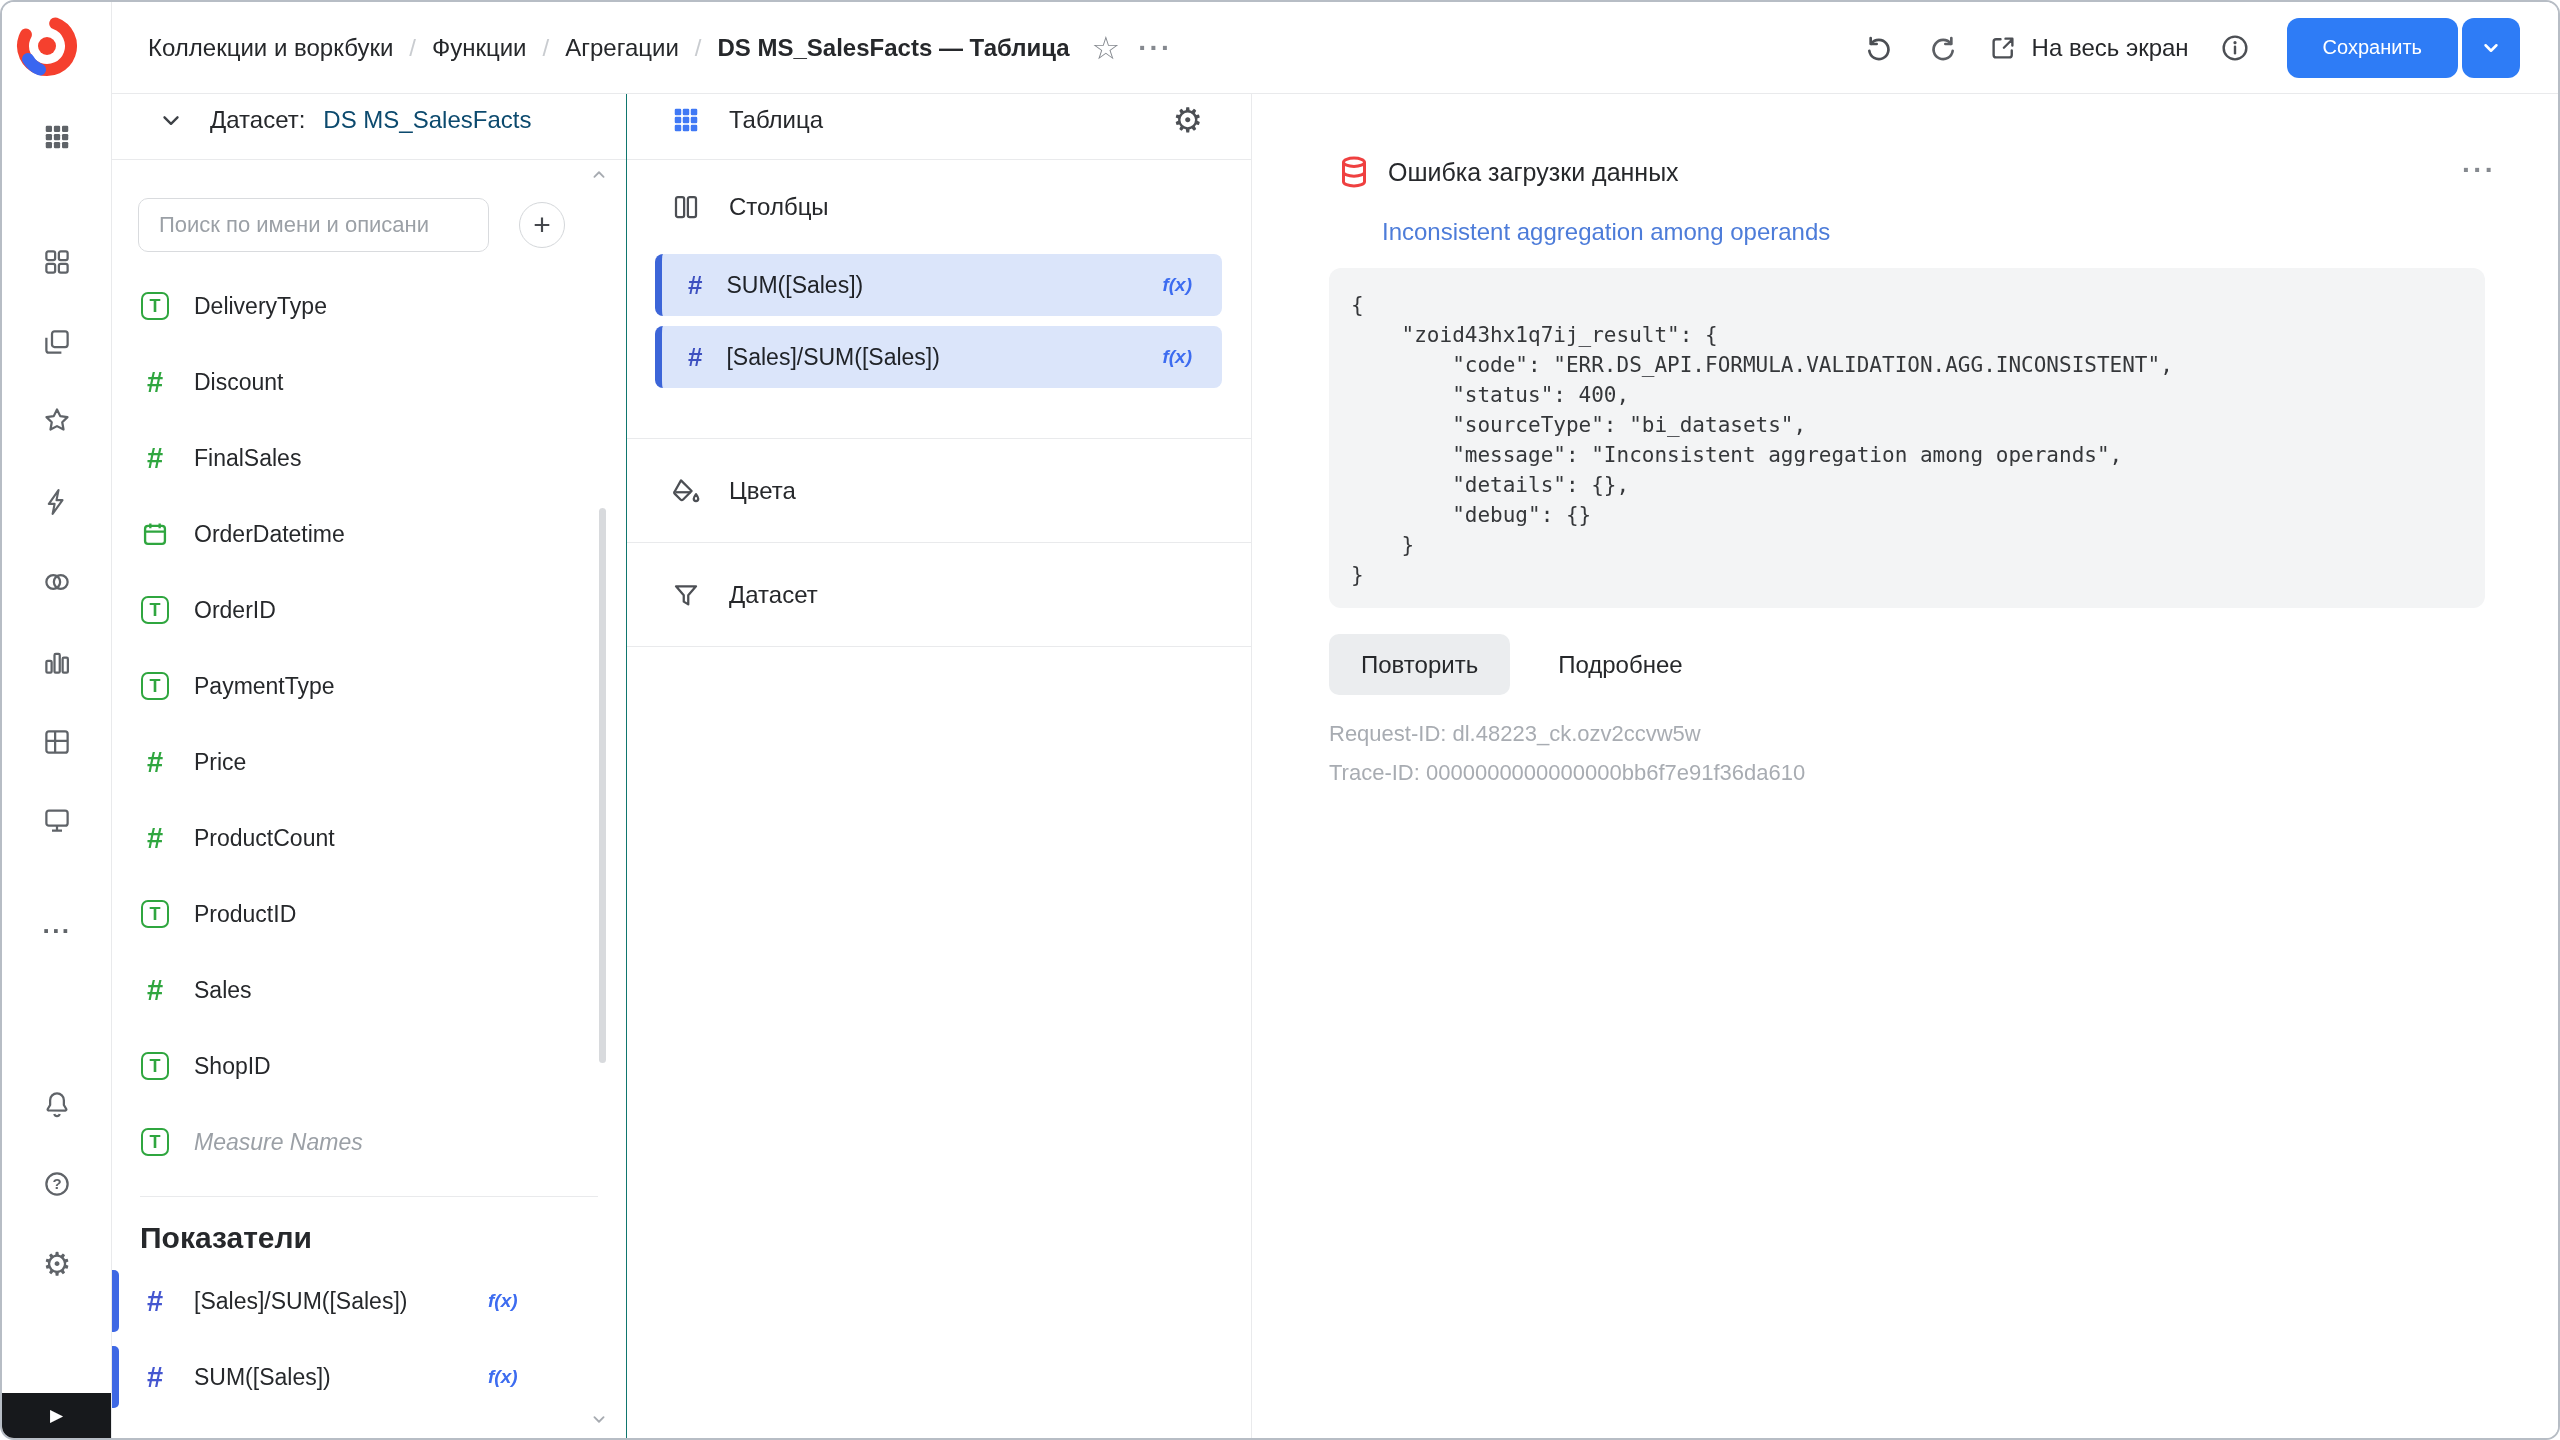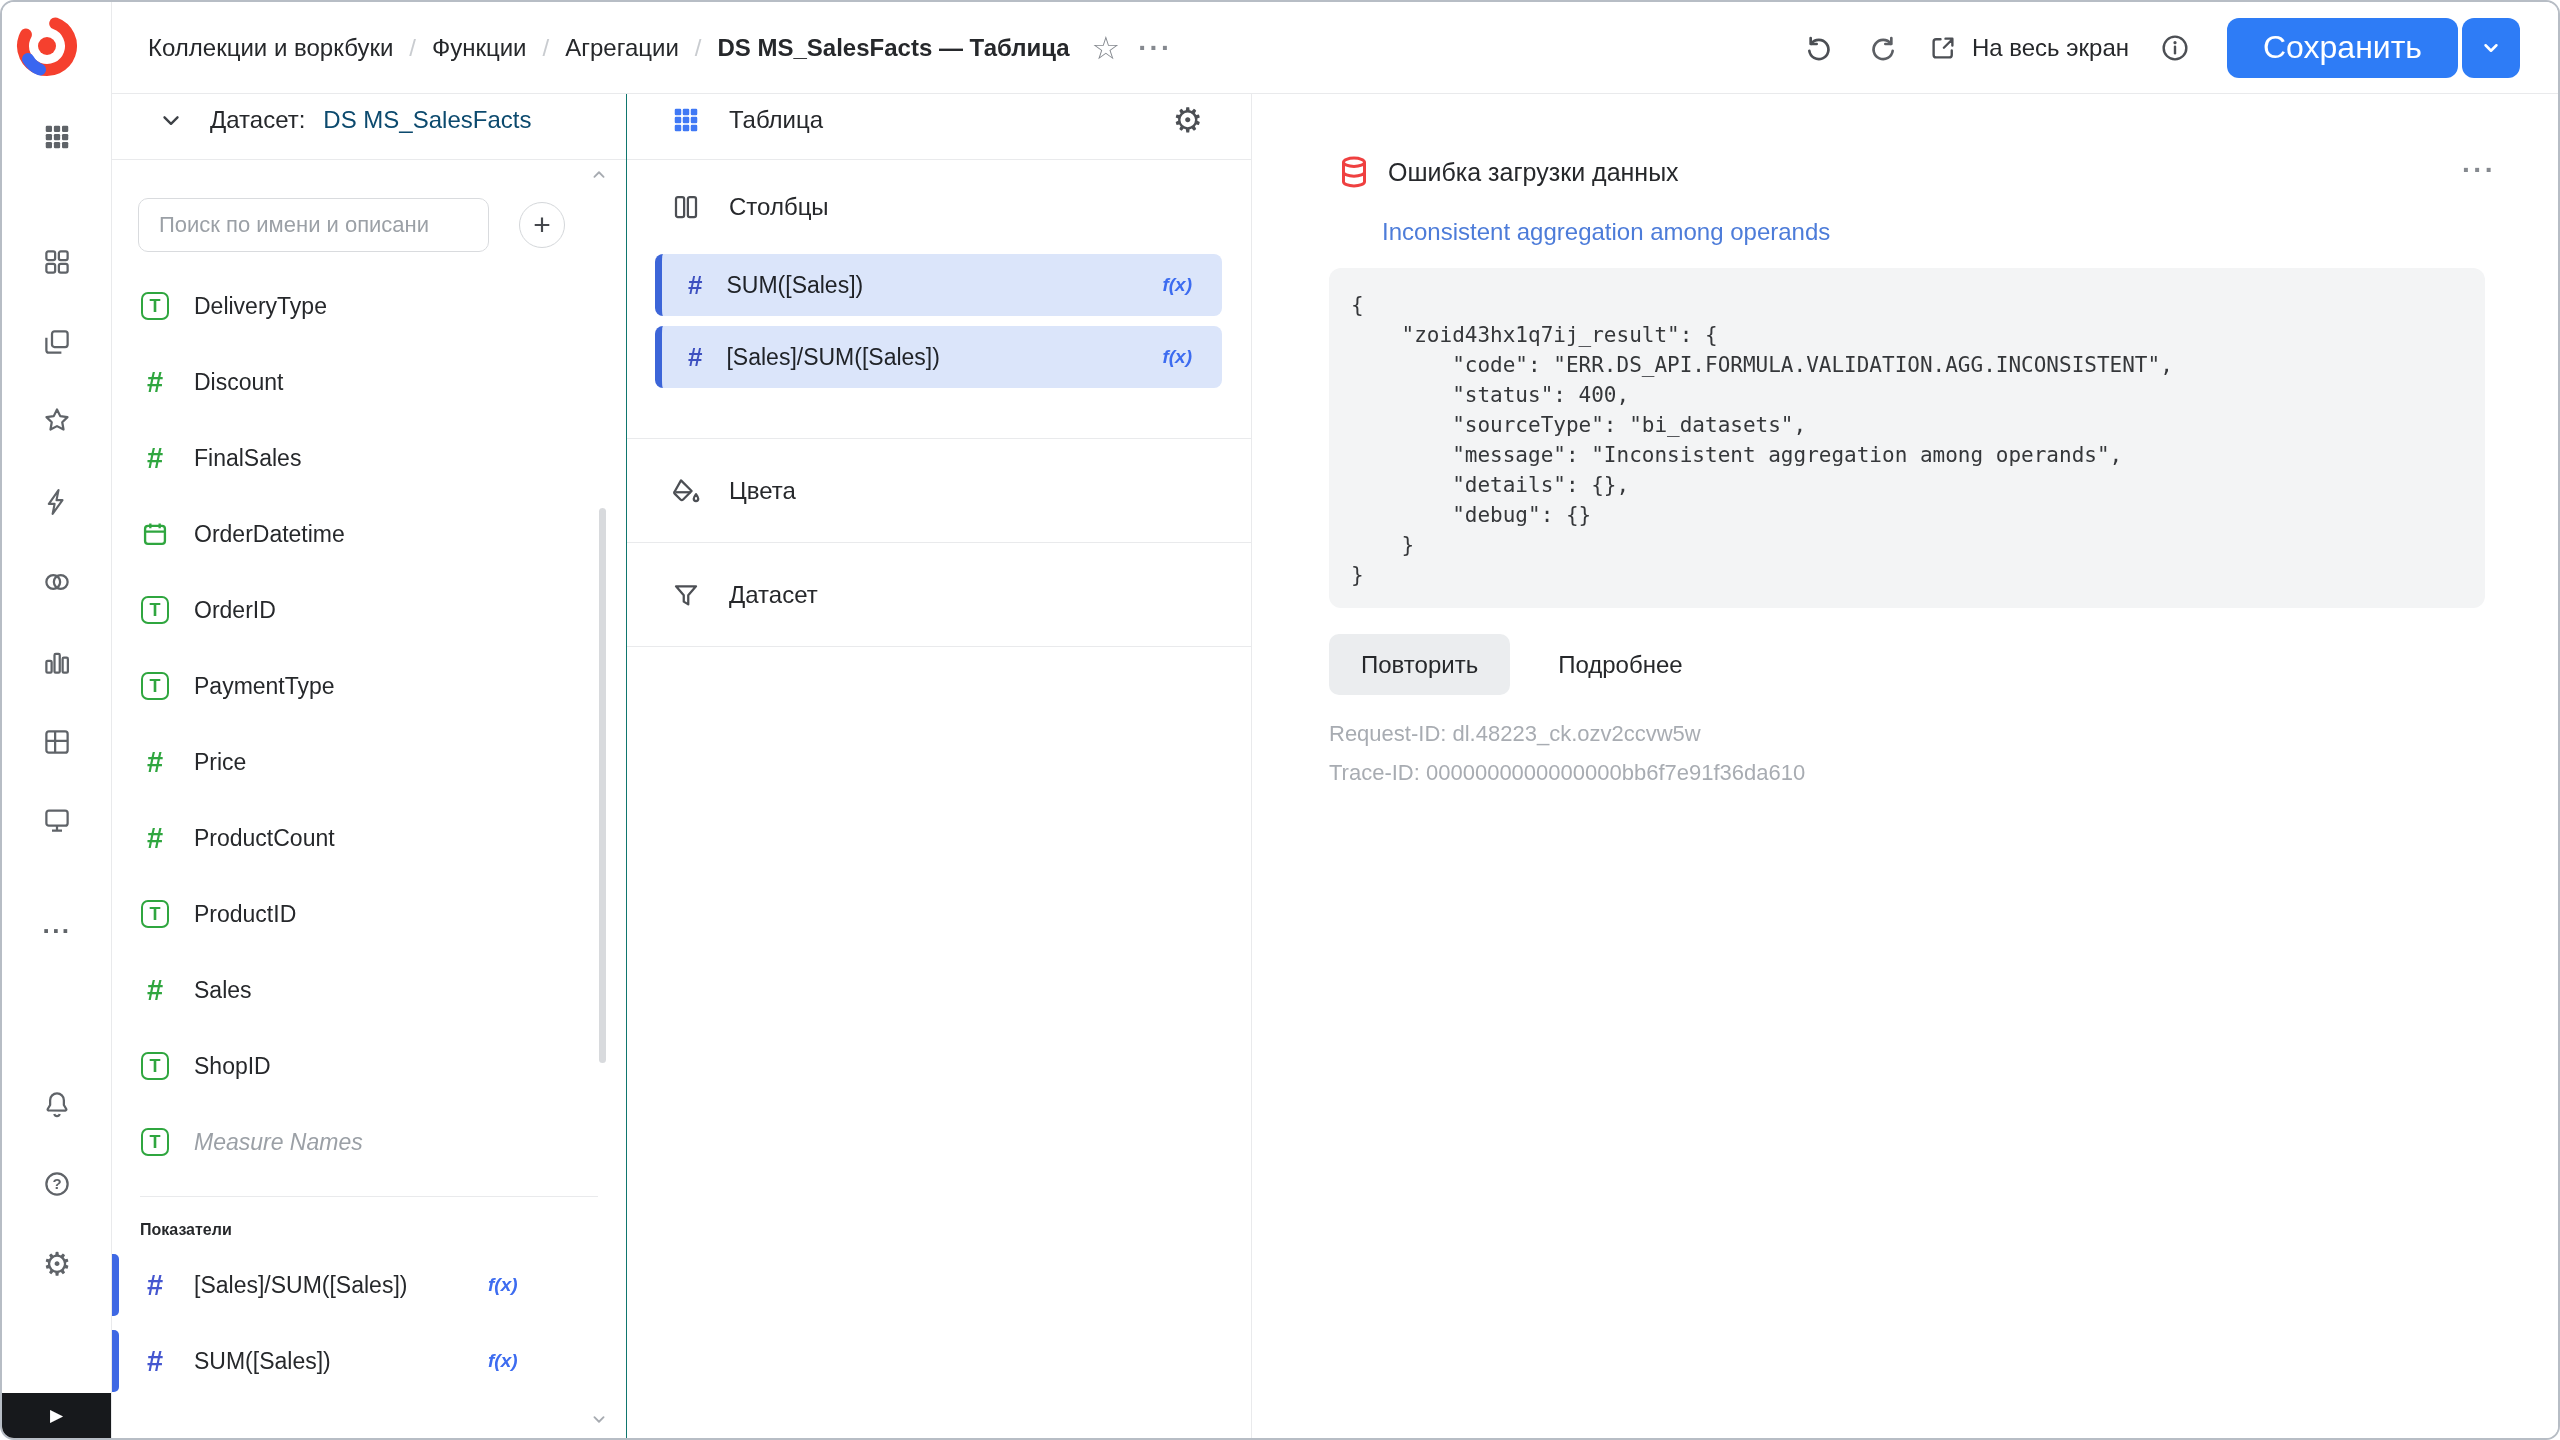--- a/index.html
+++ b/index.html
@@ -34,21 +34,21 @@
   .crumb { color:#26282b; }
   .crumb.current { font-weight:700; }
   .crumb-sep { color:#c9ccd0; }
   .icon-btn { background:none; border:none; display:flex; align-items:center; justify-content:center; }
   .star-btn { font-size:32px; color:#85898f; margin-left:22px; line-height:1; }
   .dots { font-size:28px; font-weight:700; letter-spacing:2px; color:#85898f; line-height:1; }
   .hdr-dots { margin-left:18px; }
   .topbar-right { margin-left:auto; display:flex; align-items:center; gap:30px; }
   .fullscreen-btn { display:flex; align-items:center; gap:14px; font-size:24px; color:#26282b; background:none; border:none; }
   .save-group { display:flex; align-items:center; gap:4px; margin-left:6px; }
-  .save-btn { height:60px; padding:0 36px; border:none; border-radius:12px; background:#2e7cf6; color:#fff; font-size:32px; }
+  .save-btn { height:60px; padding:0 36px; border:none; border-radius:12px; background:#2e7cf6; color:#fff; font-size:20px; }
   .save-caret { width:58px; height:60px; border:none; border-radius:12px; background:#2e7cf6;
     display:flex; align-items:center; justify-content:center; }
 
   
   .ds-panel { position:absolute; left:110px; top:78px; bottom:0; width:515px; border-right:1px solid #0f766e; background:#fff; overflow:hidden; }
   .ds-head { height:80px; border-bottom:1px solid #e9eaec; display:flex; align-items:center; padding-left:46px; }
   .ds-chev { margin-right:26px; display:flex; }
   .ds-label { font-size:24px; margin-right:18px; }
   .ds-name { font-size:24px; font-weight:500; background:none; border:none; color:#0c4a6e; padding:0; }
   .ds-search-row { display:flex; align-items:center; margin:38px 26px 0 26px; gap:30px; }
@@ -60,21 +60,21 @@
   .ds-fields { margin-top:16px; }
   .field-row { height:76px; display:flex; align-items:center; padding-left:28px; }
   .f-icon { width:30px; display:flex; justify-content:center; align-items:center; }
   .type-num { color:#2fa63f; font-size:29px; font-weight:600; line-height:1; }
   .type-num.blue { color:#4456d0; }
   .type-text { width:28px; height:28px; border:2.5px solid #2fa63f; border-radius:7px; color:#2fa63f;
     font-size:18px; font-weight:700; display:flex; align-items:center; justify-content:center; line-height:1; }
   .f-label { margin-left:24px; font-size:23px; }
   .field-row.muted .f-label { color:#9ba0a6; font-style:italic; }
   .ds-divider { height:1px; background:#e9eaec; margin:16px 28px 0 28px; }
-  .measures-title { margin:24px 0 8px 28px; font-size:16px; font-weight:600; }
+  .measures-title { margin:24px 0 8px 28px; font-size:30px; font-weight:600; }
   .measure-row { height:76px; display:flex; align-items:center; padding-left:28px; position:relative; }
   .measure-row::before { content:""; position:absolute; left:0; top:7px; bottom:7px; width:7px;
     background:#3e68e4; border-radius:0 5px 5px 0; }
   .fx { position:absolute; left:376px; color:#3d6cf0; font-size:19px; font-weight:600; font-style:italic; }
   .ds-scroll-thumb { position:absolute; right:20px; top:428px; width:7px; height:555px; background:#d8dadd; border-radius:4px; }
   .scroll-arrow { position:absolute; right:16px; display:flex; color:#a7abb1; background:none; border:none; }
   .scroll-up { top:84px; }
   .scroll-down { bottom:8px; }
 
   

